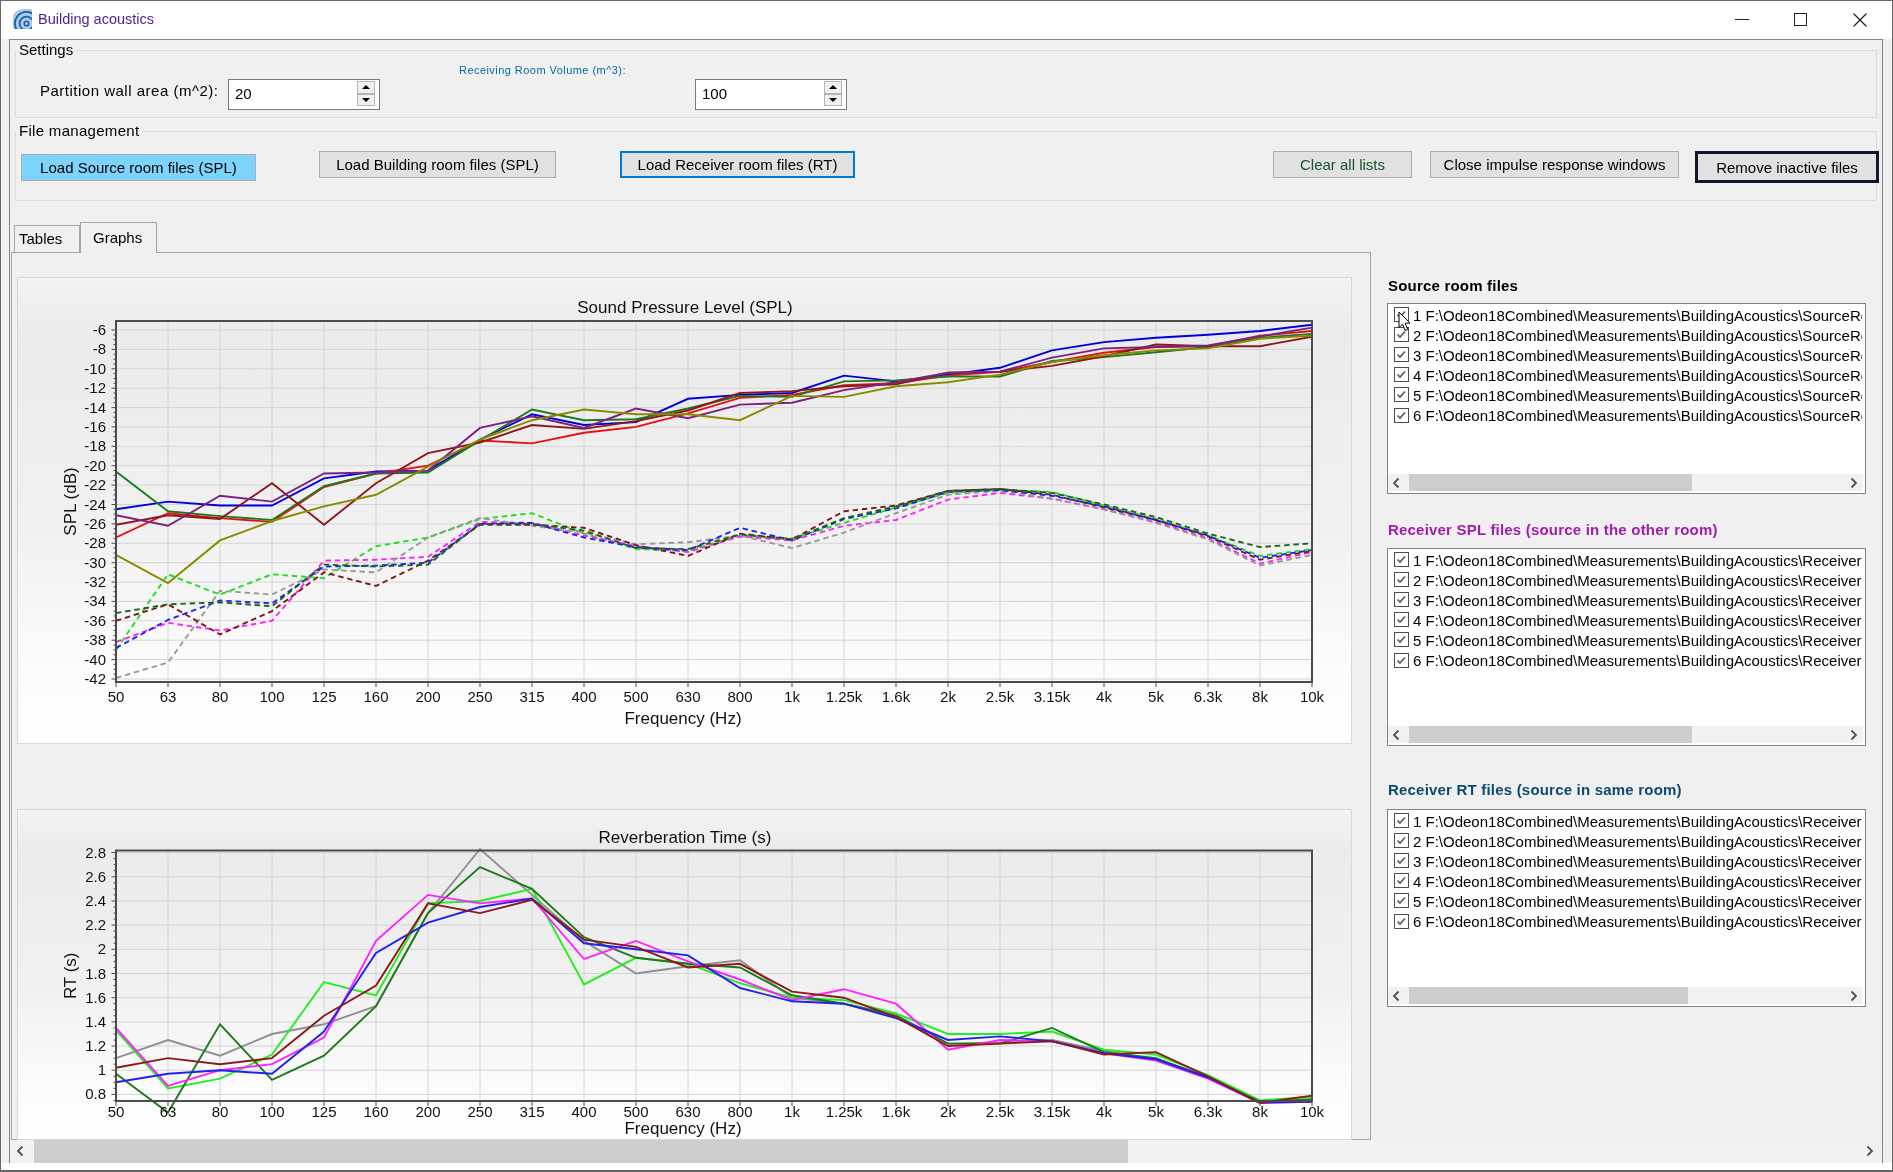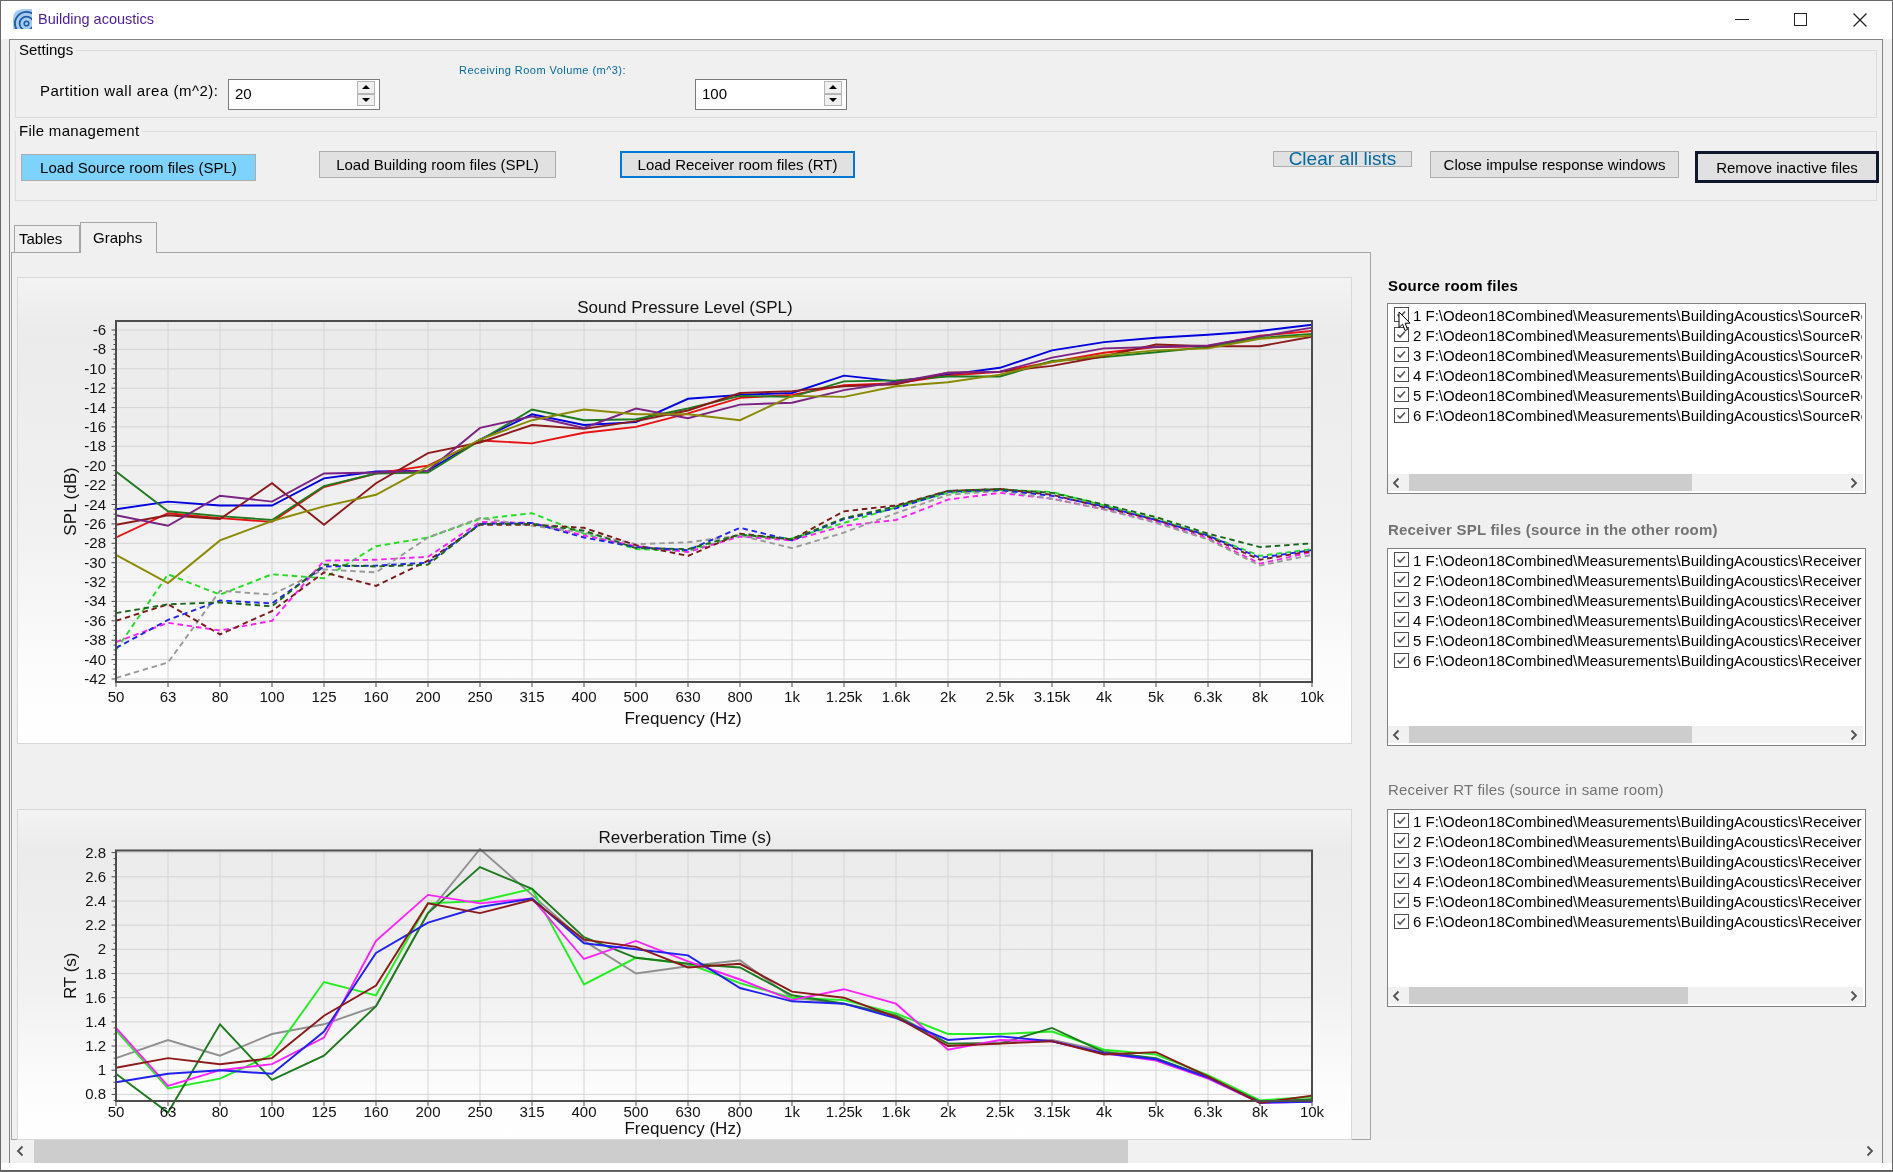--- a/index.html
+++ b/index.html
@@ -37,21 +37,21 @@
     <div style="position:absolute;left:702px;top:79px;height:29px;line-height:29px;font-size:15px;color:#000">100</div>
     <div style="position:absolute;left:824px;top:81px;width:18px;height:12.5px;background:#f0f0f0;border:1px solid #b5b5b5;box-sizing:border-box"></div>
     <div style="position:absolute;left:824px;top:93.5px;width:18px;height:12.5px;background:#f0f0f0;border:1px solid #b5b5b5;box-sizing:border-box"></div>
     <div style="position:absolute;left:829px;top:85.25px;width:0;height:0;border-left:4px solid transparent;border-right:4px solid transparent;border-bottom:4.5px solid #000"></div>
     <div style="position:absolute;left:829px;top:97.75px;width:0;height:0;border-left:4px solid transparent;border-right:4px solid transparent;border-top:4.5px solid #000"></div>
 <div class="abs" style="left:15px;top:131px;width:1862px;height:70px;border:1px solid #dcdcdc;box-sizing:border-box"></div>
 <div class="abs" style="left:16px;top:122px;padding:0 3px;background:#f0f0f0;font-size:15px;color:#000;letter-spacing:0.3px">File management</div>
 <div style="position:absolute;left:21px;top:154px;width:235px;height:27px;background:#7dd3fc;border:1px solid #adadad;box-sizing:border-box;font-size:15px;color:#000;display:flex;align-items:center;justify-content:center">Load Source room files (SPL)</div>
 <div style="position:absolute;left:319px;top:151px;width:237px;height:27px;background:#e1e1e1;border:1px solid #adadad;box-sizing:border-box;font-size:15px;color:#000;display:flex;align-items:center;justify-content:center">Load Building room files (SPL)</div>
 <div style="position:absolute;left:620px;top:151px;width:235px;height:27px;background:#e1e1e1;border:2px solid #0078d7;box-sizing:border-box;font-size:15px;color:#000;display:flex;align-items:center;justify-content:center">Load Receiver room files (RT)</div>
-<div style="position:absolute;left:1273px;top:151px;width:139px;height:16px;background:#e1e1e1;border:1px solid #adadad;box-sizing:border-box;font-size:19px;color:#0369a1;display:flex;align-items:center;justify-content:center">Clear all lists</div>
+<div style="position:absolute;left:1273px;top:151px;width:139px;height:27px;background:#e1e1e1;border:1px solid #adadad;box-sizing:border-box;font-size:15px;color:#14532d;display:flex;align-items:center;justify-content:center">Clear all lists</div>
 <div style="position:absolute;left:1430px;top:151px;width:249px;height:27px;background:#e1e1e1;border:1px solid #adadad;box-sizing:border-box;font-size:15px;color:#000;display:flex;align-items:center;justify-content:center">Close impulse response windows</div>
 <div style="position:absolute;left:1695px;top:151px;width:184px;height:32px;background:#e1e1e1;border:3px solid #0f172a;box-sizing:border-box;font-size:15px;color:#000;display:flex;align-items:center;justify-content:center">Remove inactive files</div>
 <div class="abs" style="left:11px;top:252px;width:1360px;height:888px;border:1px solid #a5a5a5;box-sizing:border-box;background:#f0f0f0"></div>
 <div class="abs" style="left:14px;top:225px;width:66px;height:27px;border:1px solid #a5a5a5;border-bottom:none;box-sizing:border-box;background:#f0f0f0;font-size:15px;color:#000;padding-left:4px;line-height:26px">Tables</div>
 <div class="abs" style="left:80px;top:222px;width:77px;height:31px;border:1px solid #a5a5a5;border-bottom:none;box-sizing:border-box;background:#f0f0f0;font-size:15px;color:#000;padding-left:12px;line-height:29px;z-index:3">Graphs</div>
 <div class="abs" style="left:81px;top:251px;width:75px;height:2px;background:#f0f0f0;z-index:3"></div>
 <div class="abs" style="left:17px;top:277px;width:1335px;height:467px;background:linear-gradient(180deg,#f3f3f3 0%,#ebebeb 12%,#f1f1f1 55%,#fcfcfc 85%,#ffffff 100%);border:1px solid #d8d8d8;box-sizing:border-box"></div>
 <div class="abs" style="left:17px;top:809px;width:1335px;height:331px;background:linear-gradient(180deg,#f3f3f3 0%,#ebebeb 12%,#f1f1f1 55%,#fcfcfc 85%,#ffffff 100%);border:1px solid #d8d8d8;box-sizing:border-box"></div>
 <svg width="1335" height="467" viewBox="0 0 1335 467" style="position:absolute;left:17px;top:277px;font-family:'Liberation Sans',sans-serif">
       <g stroke="#d4d4d4" stroke-width="1">
@@ -453,21 +453,21 @@
     </svg>
     <div style="position:absolute;left:1413px;top:406.0px;width:449px;height:20px;overflow:hidden;white-space:nowrap;font-size:15px;color:#000;line-height:20px">6 F:\Odeon18Combined\Measurements\BuildingAcoustics\SourceRoomSPL\SourceRoom</div>
     <div style="position:absolute;left:1388px;top:474px;width:475px;height:17px;background:#f1f1f1"></div>
     <div style="position:absolute;left:1409px;top:474px;width:283px;height:17px;background:#cdcdcd"></div>
     <svg style="position:absolute;left:1392px;top:476.5px" width="9" height="12" viewBox="0 0 9 12">
       <polyline points="6.5,1.5 2,6 6.5,10.5" fill="none" stroke="#505050" stroke-width="1.8"></polyline>
     </svg>
     <svg style="position:absolute;left:1850px;top:476.5px" width="9" height="12" viewBox="0 0 9 12">
       <polyline points="1.5,1.5 6,6 1.5,10.5" fill="none" stroke="#505050" stroke-width="1.8"></polyline>
     </svg>
-<div class="abs" style="left:1388px;top:521px;font-size:15px;font-weight:bold;color:#737373;letter-spacing:0.2px">Receiver SPL files (source in the other room)</div>
+<div class="abs" style="left:1388px;top:521px;font-size:15px;font-weight:bold;color:#a21caf;letter-spacing:0.2px">Receiver SPL files (source in the other room)</div>
 <div style="position:absolute;left:1387px;top:548px;width:477px;height:196px;background:#fff;border:1px solid #828282;overflow:hidden"></div>
     <span style="position:absolute;left:1394px;top:552.0px;width:13px;height:13px;background:#fff;border:1px solid #4d4d4d"></span>
     <svg style="position:absolute;left:1396px;top:554.0px" width="11" height="11" viewBox="0 0 11 11">
       <polyline points="1.5,5.5 4,8 9,2.5" fill="none" stroke="#555555" stroke-width="1.6"></polyline>
     </svg>
     <div style="position:absolute;left:1413px;top:550.5px;width:449px;height:20px;overflow:hidden;white-space:nowrap;font-size:15px;color:#000;line-height:20px">1 F:\Odeon18Combined\Measurements\BuildingAcoustics\ReceiverRoomSPL\Receiver</div>
     <span style="position:absolute;left:1394px;top:572.1px;width:13px;height:13px;background:#fff;border:1px solid #4d4d4d"></span>
     <svg style="position:absolute;left:1396px;top:574.1px" width="11" height="11" viewBox="0 0 11 11">
       <polyline points="1.5,5.5 4,8 9,2.5" fill="none" stroke="#555555" stroke-width="1.6"></polyline>
     </svg>
@@ -493,21 +493,21 @@
     </svg>
     <div style="position:absolute;left:1413px;top:651.0px;width:449px;height:20px;overflow:hidden;white-space:nowrap;font-size:15px;color:#000;line-height:20px">6 F:\Odeon18Combined\Measurements\BuildingAcoustics\ReceiverRoomSPL\Receiver</div>
     <div style="position:absolute;left:1388px;top:726px;width:475px;height:17px;background:#f1f1f1"></div>
     <div style="position:absolute;left:1409px;top:726px;width:283px;height:17px;background:#cdcdcd"></div>
     <svg style="position:absolute;left:1392px;top:728.5px" width="9" height="12" viewBox="0 0 9 12">
       <polyline points="6.5,1.5 2,6 6.5,10.5" fill="none" stroke="#505050" stroke-width="1.8"></polyline>
     </svg>
     <svg style="position:absolute;left:1850px;top:728.5px" width="9" height="12" viewBox="0 0 9 12">
       <polyline points="1.5,1.5 6,6 1.5,10.5" fill="none" stroke="#505050" stroke-width="1.8"></polyline>
     </svg>
-<div class="abs" style="left:1388px;top:781px;font-size:15px;font-weight:normal;color:#737373;letter-spacing:0.2px">Receiver RT files (source in same room)</div>
+<div class="abs" style="left:1388px;top:781px;font-size:15px;font-weight:bold;color:#0c4a6e;letter-spacing:0.2px">Receiver RT files (source in same room)</div>
 <div style="position:absolute;left:1387px;top:809px;width:477px;height:196px;background:#fff;border:1px solid #828282;overflow:hidden"></div>
     <span style="position:absolute;left:1394px;top:813.0px;width:13px;height:13px;background:#fff;border:1px solid #4d4d4d"></span>
     <svg style="position:absolute;left:1396px;top:815.0px" width="11" height="11" viewBox="0 0 11 11">
       <polyline points="1.5,5.5 4,8 9,2.5" fill="none" stroke="#555555" stroke-width="1.6"></polyline>
     </svg>
     <div style="position:absolute;left:1413px;top:811.5px;width:449px;height:20px;overflow:hidden;white-space:nowrap;font-size:15px;color:#000;line-height:20px">1 F:\Odeon18Combined\Measurements\BuildingAcoustics\ReceiverRoomRT\Receiver</div>
     <span style="position:absolute;left:1394px;top:833.1px;width:13px;height:13px;background:#fff;border:1px solid #4d4d4d"></span>
     <svg style="position:absolute;left:1396px;top:835.1px" width="11" height="11" viewBox="0 0 11 11">
       <polyline points="1.5,5.5 4,8 9,2.5" fill="none" stroke="#555555" stroke-width="1.6"></polyline>
     </svg>

